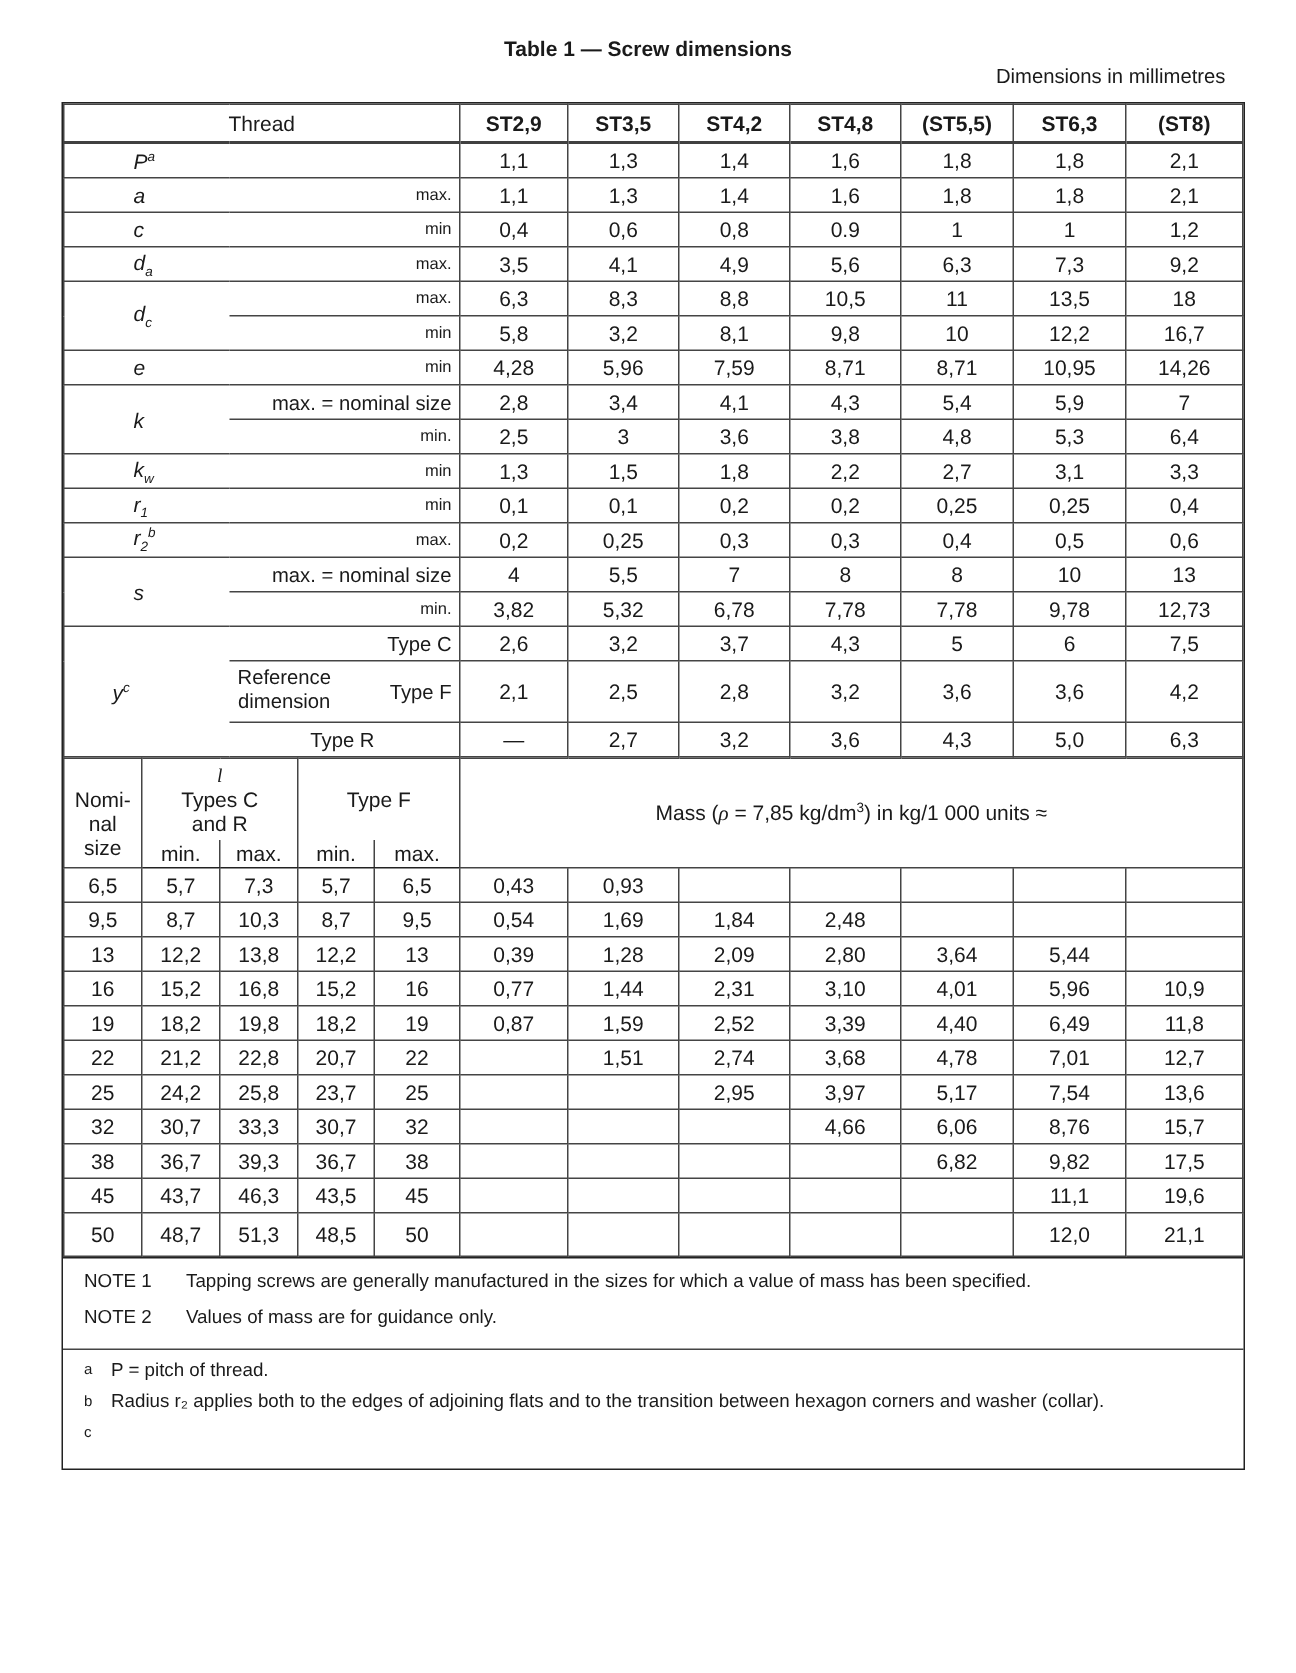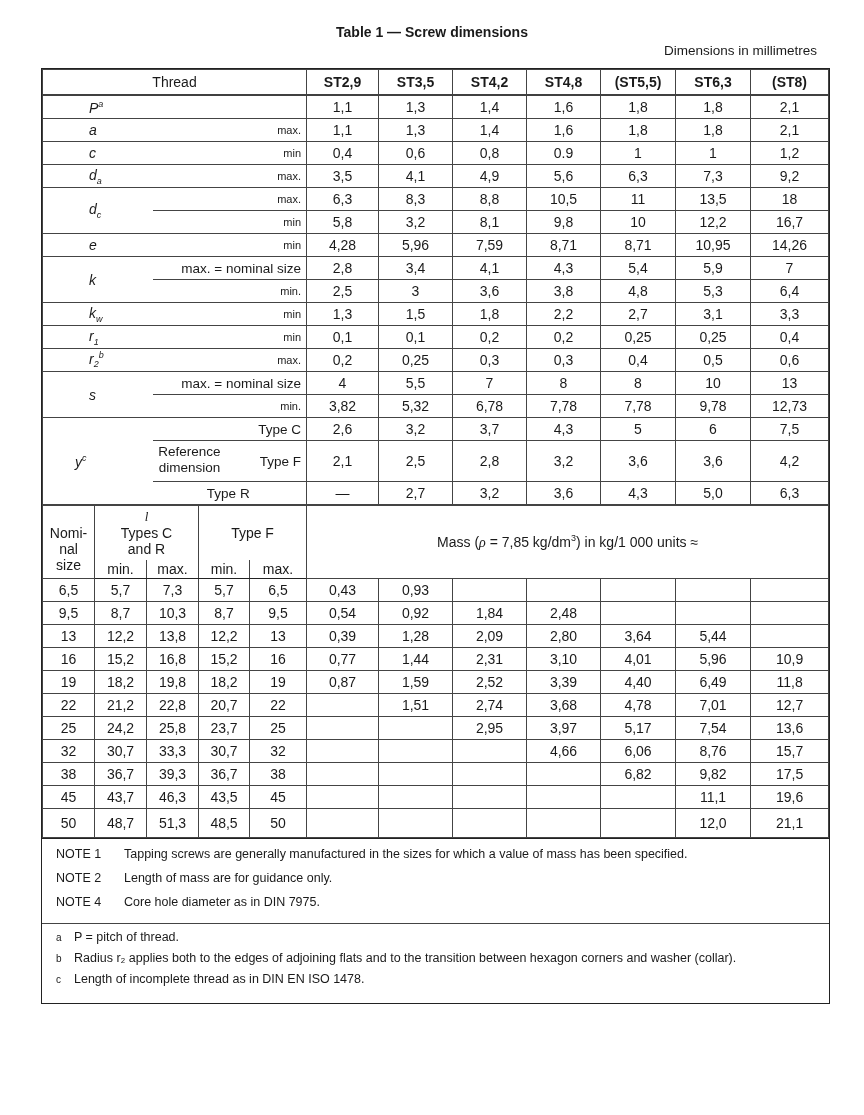--- a/index.html
+++ b/index.html
@@ -293,21 +293,21 @@
           <td></td>
           <td></td>
         </tr>
         <tr>
           <td>9,5</td>
           <td>8,7</td>
           <td>10,3</td>
           <td>8,7</td>
           <td>9,5</td>
           <td>0,54</td>
-          <td>0,92</td>
+          <td>1,69</td>
           <td>1,84</td>
           <td>2,48</td>
           <td></td>
           <td></td>
           <td></td>
         </tr>
         <tr>
           <td>13</td>
           <td>12,2</td>
           <td>13,8</td>
@@ -436,34 +436,29 @@
       </tbody>
   </table>
 
   <div class="notes" id="notes">
       <div class="n">
         <span class="k">NOTE 1</span>
         <span>Tapping screws are generally manufactured in the sizes for which a value of mass has been specified.</span>
       </div>
       <div class="n">
         <span class="k">NOTE 2</span>
-        <span>Length of mass are for guidance only.</span>
-      </div>
-      <div class="n">
-        <span class="k">NOTE 4</span>
-        <span>Core hole diameter as in DIN 7975.</span>
+        <span>Values of mass are for guidance only.</span>
       </div>
     </div>
   <div class="foot" id="foot">
       <div class="f">
         <span class="k">a</span>
         <span>P = pitch of thread.</span>
       </div>
       <div class="f">
         <span class="k">b</span>
         <span>Radius r₂ applies both to the edges of adjoining flats and to the transition between hexagon corners and washer (collar).</span>
       </div>
       <div class="f">
         <span class="k">c</span>
-        <span>Length of incomplete thread as in DIN EN ISO 1478.</span>
       </div>
     </div>
 </div>
 
 </body></html>

